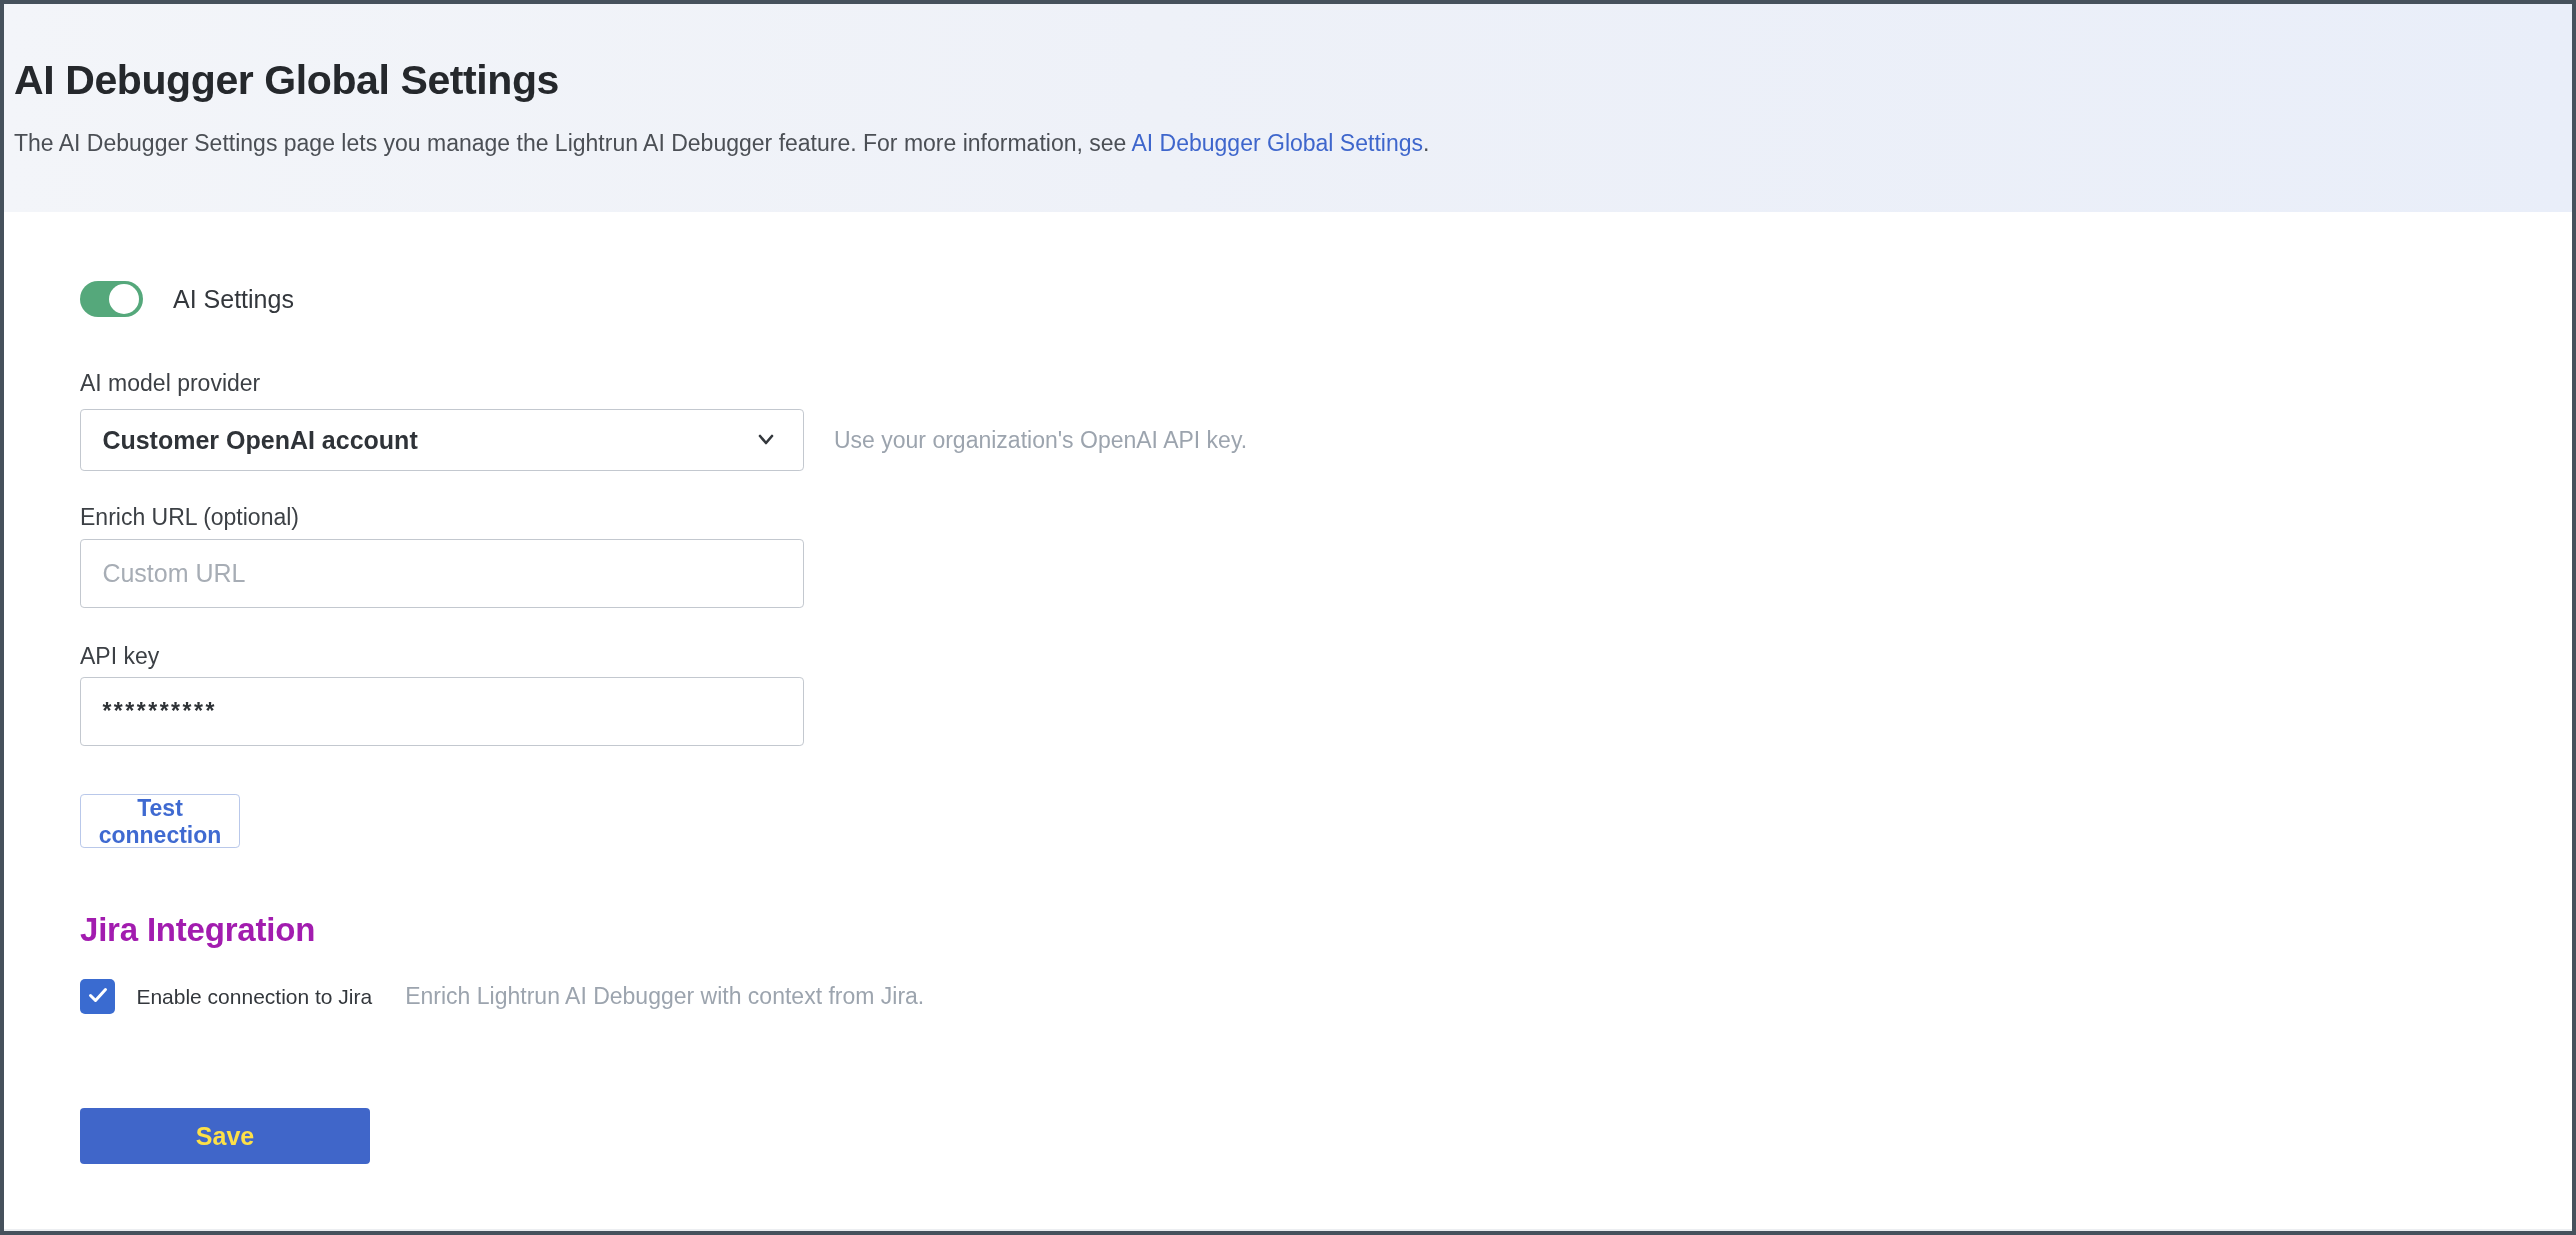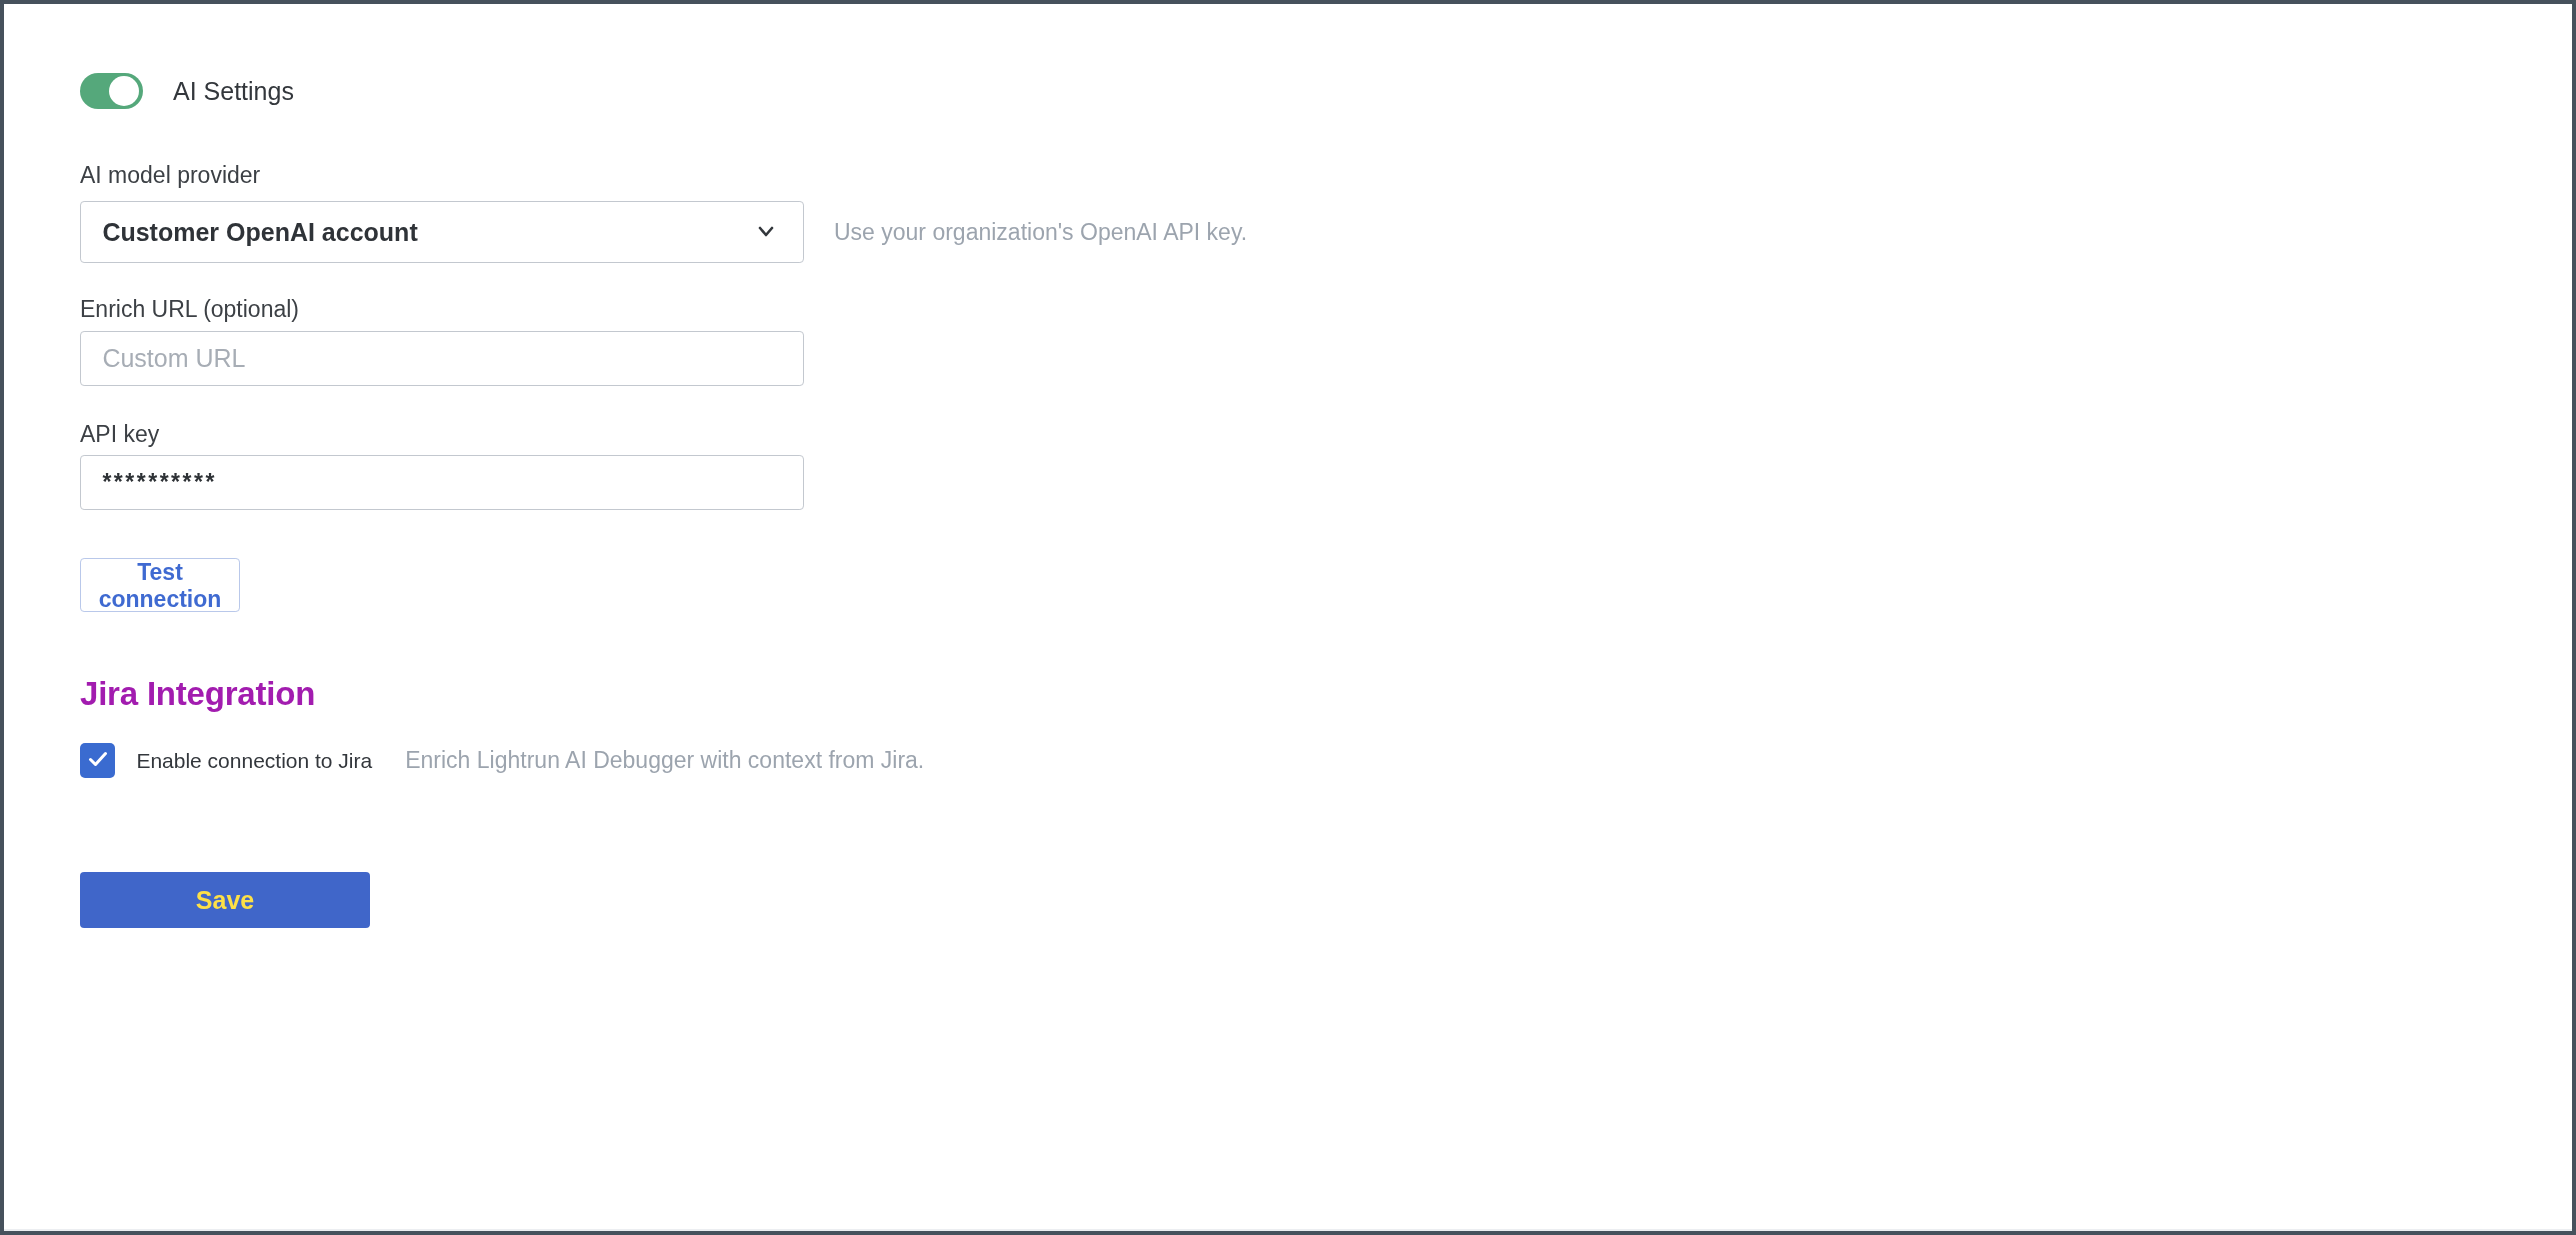--- a/index.html
+++ b/index.html
@@ -109,21 +109,21 @@
   .helper-text {
     margin-left: 30px;
     font-size: 23px;
     color: #9ca4ae;
   }
   
   .text-input {
     display: block;
     margin-top: 7.4px;
     width: 724px;
-    height: 55px;
+    height: 69px;
     border: 1.6px solid #c3c8cf;
     border-radius: 4.1px;
     padding: 0 21.4px;
     font-family: "Liberation Sans", "DejaVu Sans", sans-serif;
     font-size: 25px;
     color: #2e3236;
     background: #ffffff;
     outline: none;
   }
   .text-input::placeholder { color: #a7adb5; }
@@ -198,20 +198,24 @@
     bottom: 0;
     height: 2.5px;
     background: #eceef1;
   }
 </style>
 </head>
 <body>
 
 <div class="window">
 
+  <div class="page-header">
+    <h1>AI Debugger Global Settings</h1>
+    <div class="page-desc"><span>The AI Debugger Settings page lets you manage the Lightrun AI Debugger feature. For more information, see </span><a>AI Debugger Global Settings</a><span>.</span></div>
+  </div>
 
   <div class="content">
 
     
     <div class="toggle-row">
       <div class="toggle" role="switch" aria-checked="true">
         <div class="knob"></div>
       </div>
       <div class="toggle-label">AI Settings</div>
     </div>

